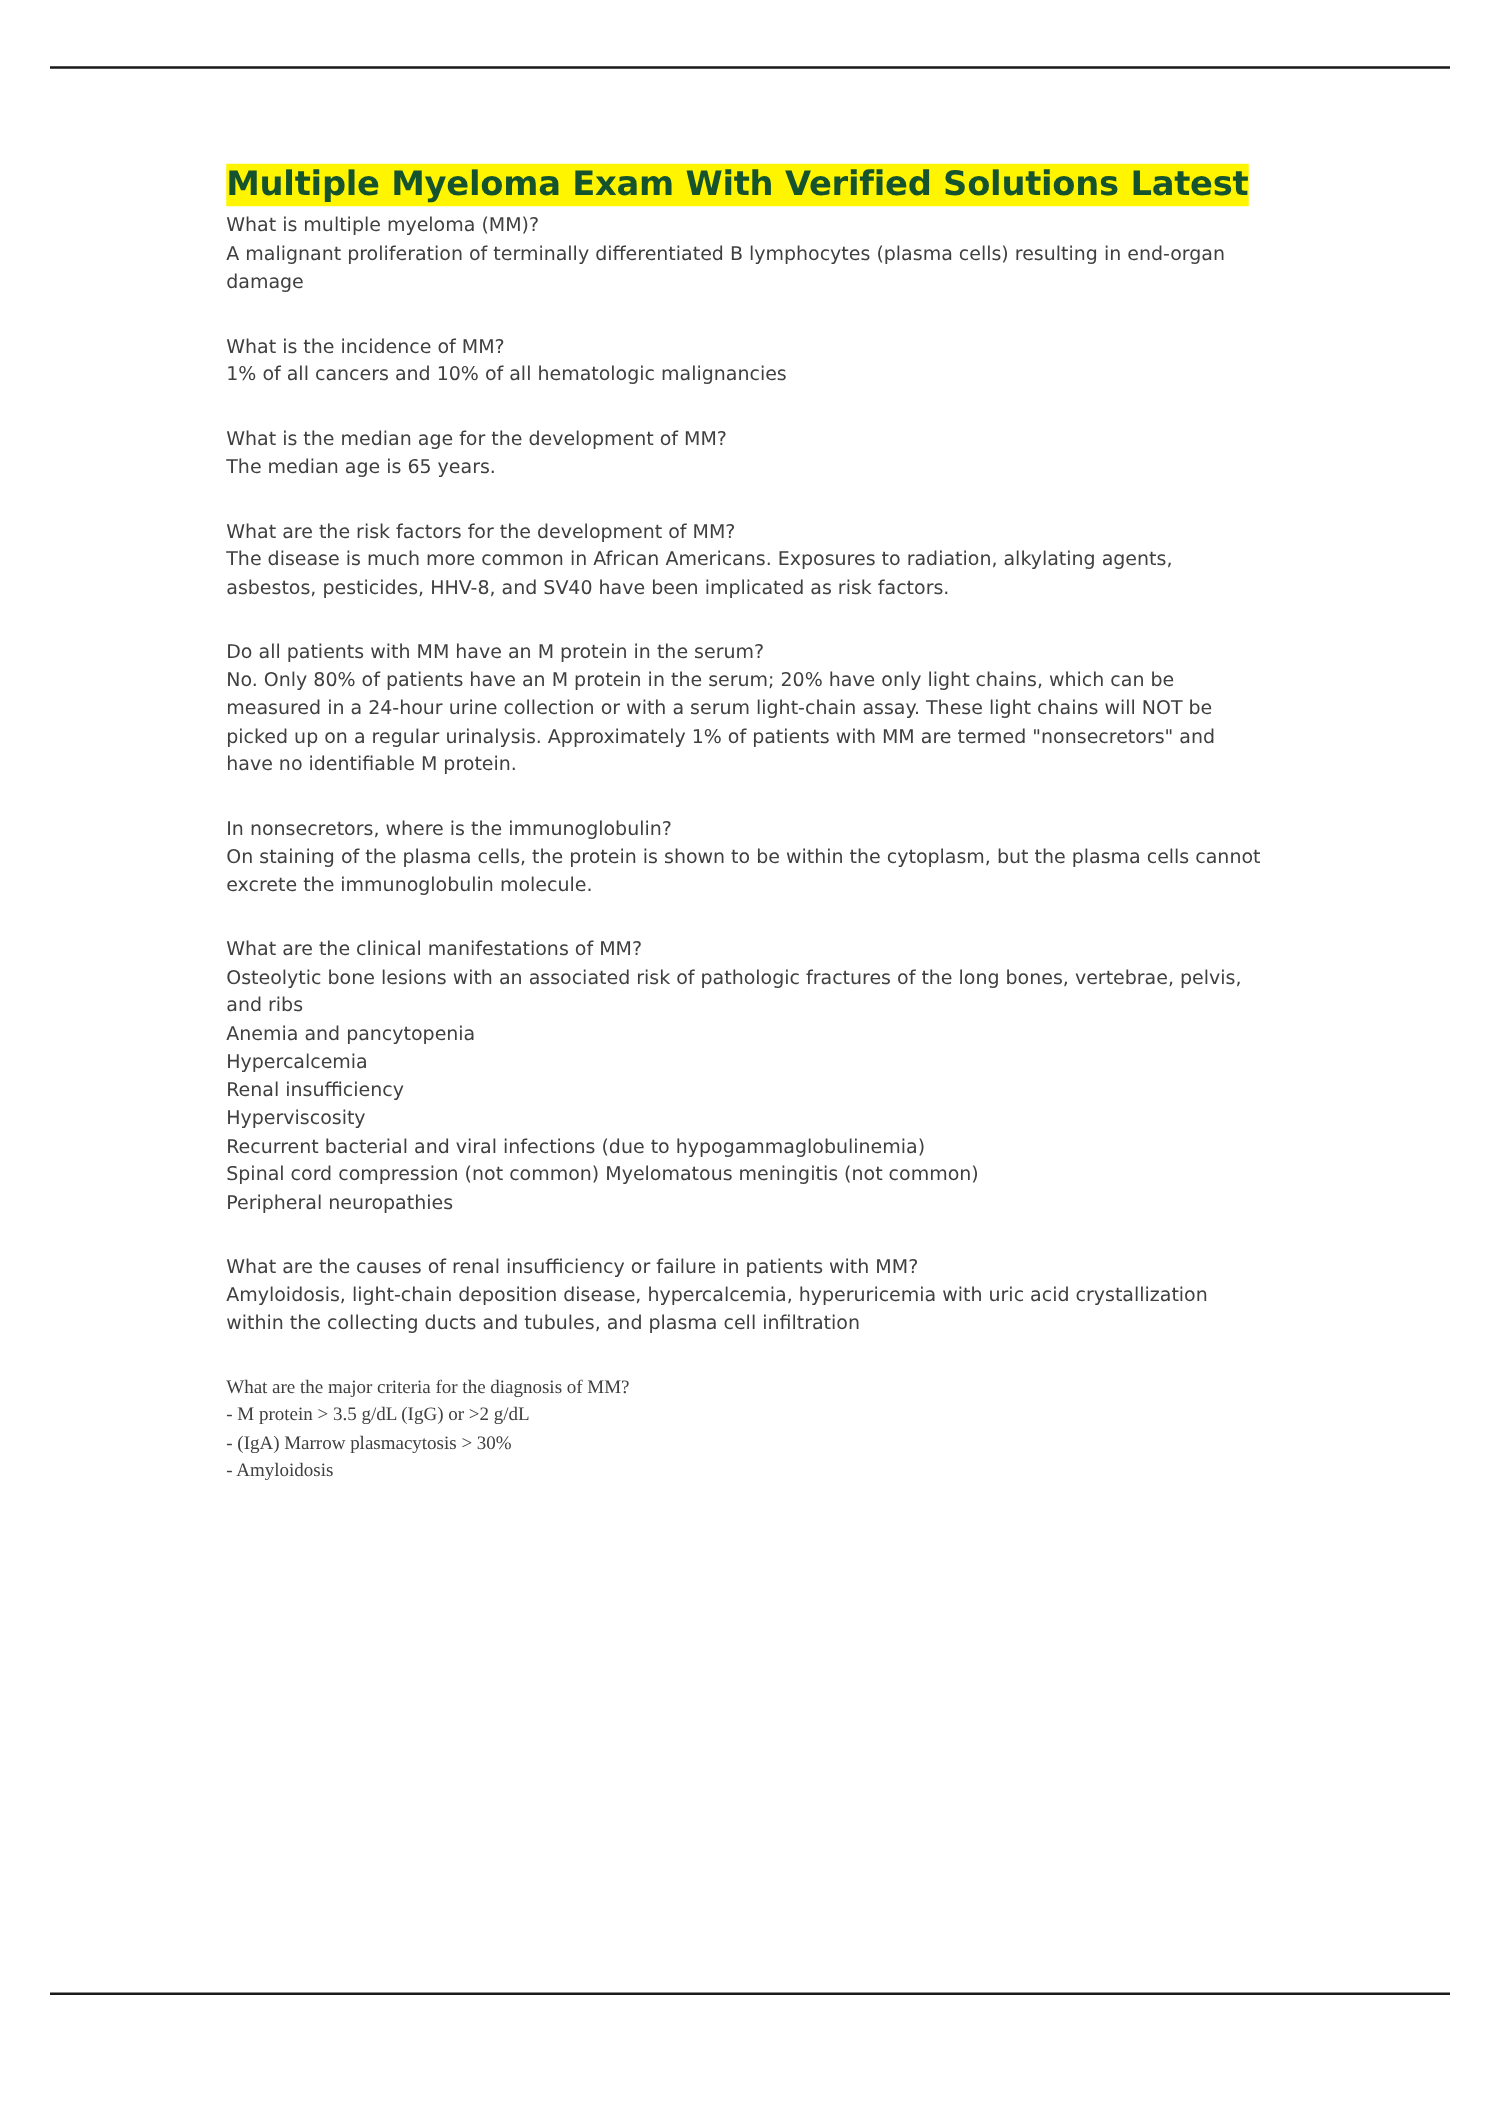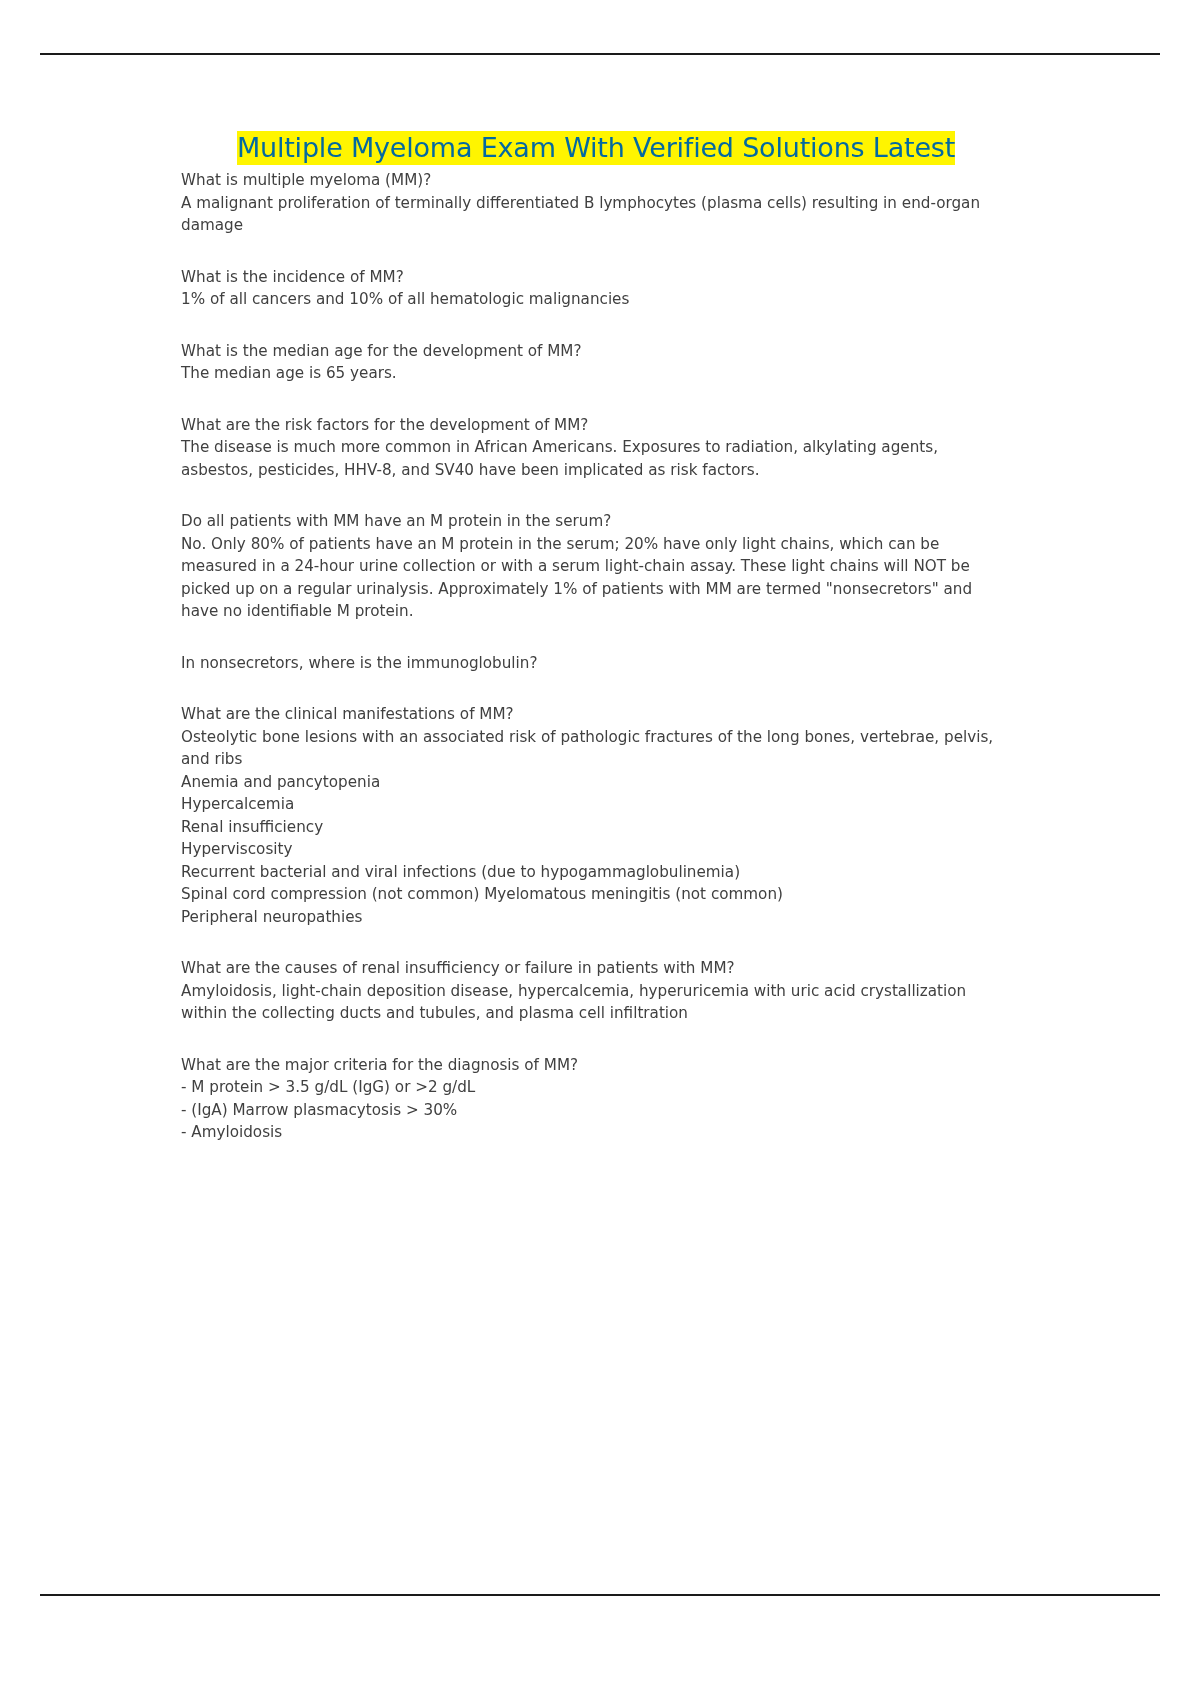--- a/index.html
+++ b/index.html
@@ -35,37 +35,36 @@
   .content {
     position: absolute;
     left: 181px;
     top: 130px;
     width: 830px;
   }
 
   h1.doc-title {
     font-size: 27px;
     line-height: 1.30;
-    font-weight: normal;
+    font-weight: bold;
     margin: 0 0 4px 0;
     letter-spacing: -0.2px;
-    color: #0369a1;
-    text-align: center;
+    color: #14532d;
   }
   h1.doc-title .hl {
     background: #fff500;
     padding: 1px 0 2px 0;
     box-decoration-break: clone;
     -webkit-box-decoration-break: clone;
   }
 
   .qa-block {
     margin-bottom: 29px;
   }
-  .qa-block:last-child { margin-bottom: 0; }
+  .qa-block:last-child { margin-bottom: 0; font-family: Liberation Serif, serif; }
 
   .q, .a-line {
     font-size: 15.2px;
     line-height: 1.48;
     margin: 0;
     color: #404040;
   }
   .q { }
   .a-line { }
 
@@ -98,20 +97,21 @@
         <div class="qa-block">
           <p class="q">What are the risk factors for the development of MM?</p>
           <p class="a-line">The disease is much more common in African Americans. Exposures to radiation, alkylating agents, asbestos, pesticides, HHV-8, and SV40 have been implicated as risk factors.</p>
         </div>
         <div class="qa-block">
           <p class="q">Do all patients with MM have an M protein in the serum?</p>
           <p class="a-line">No. Only 80% of patients have an M protein in the serum; 20% have only light chains, which can be measured in a 24-hour urine collection or with a serum light-chain assay. These light chains will NOT be picked up on a regular urinalysis. Approximately 1% of patients with MM are termed "nonsecretors" and have no identifiable M protein.</p>
         </div>
         <div class="qa-block">
           <p class="q">In nonsecretors, where is the immunoglobulin?</p>
+          <p class="a-line">On staining of the plasma cells, the protein is shown to be within the cytoplasm, but the plasma cells cannot excrete the immunoglobulin molecule.</p>
         </div>
         <div class="qa-block">
           <p class="q">What are the clinical manifestations of MM?</p>
           <p class="a-line">Osteolytic bone lesions with an associated risk of pathologic fractures of the long bones, vertebrae, pelvis, and ribs</p>
           <p class="a-line">Anemia and pancytopenia</p>
           <p class="a-line">Hypercalcemia</p>
           <p class="a-line">Renal insufficiency</p>
           <p class="a-line">Hyperviscosity</p>
           <p class="a-line">Recurrent bacterial and viral infections (due to hypogammaglobulinemia)</p>
           <p class="a-line">Spinal cord compression (not common) Myelomatous meningitis (not common)</p>

